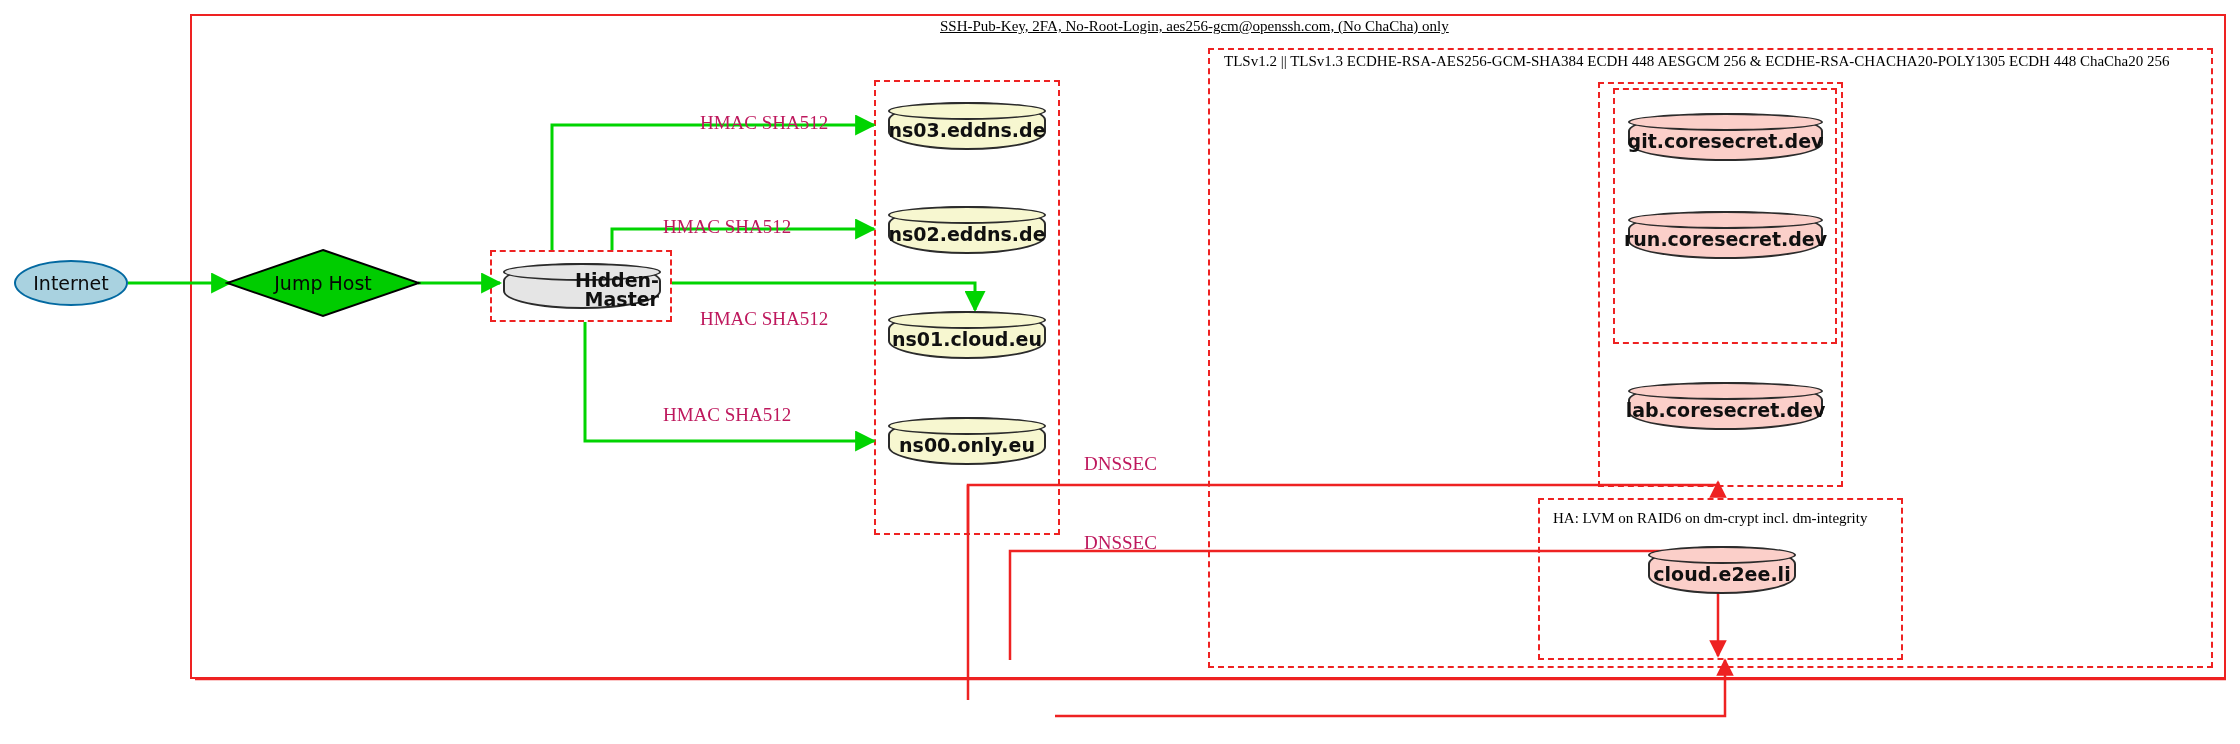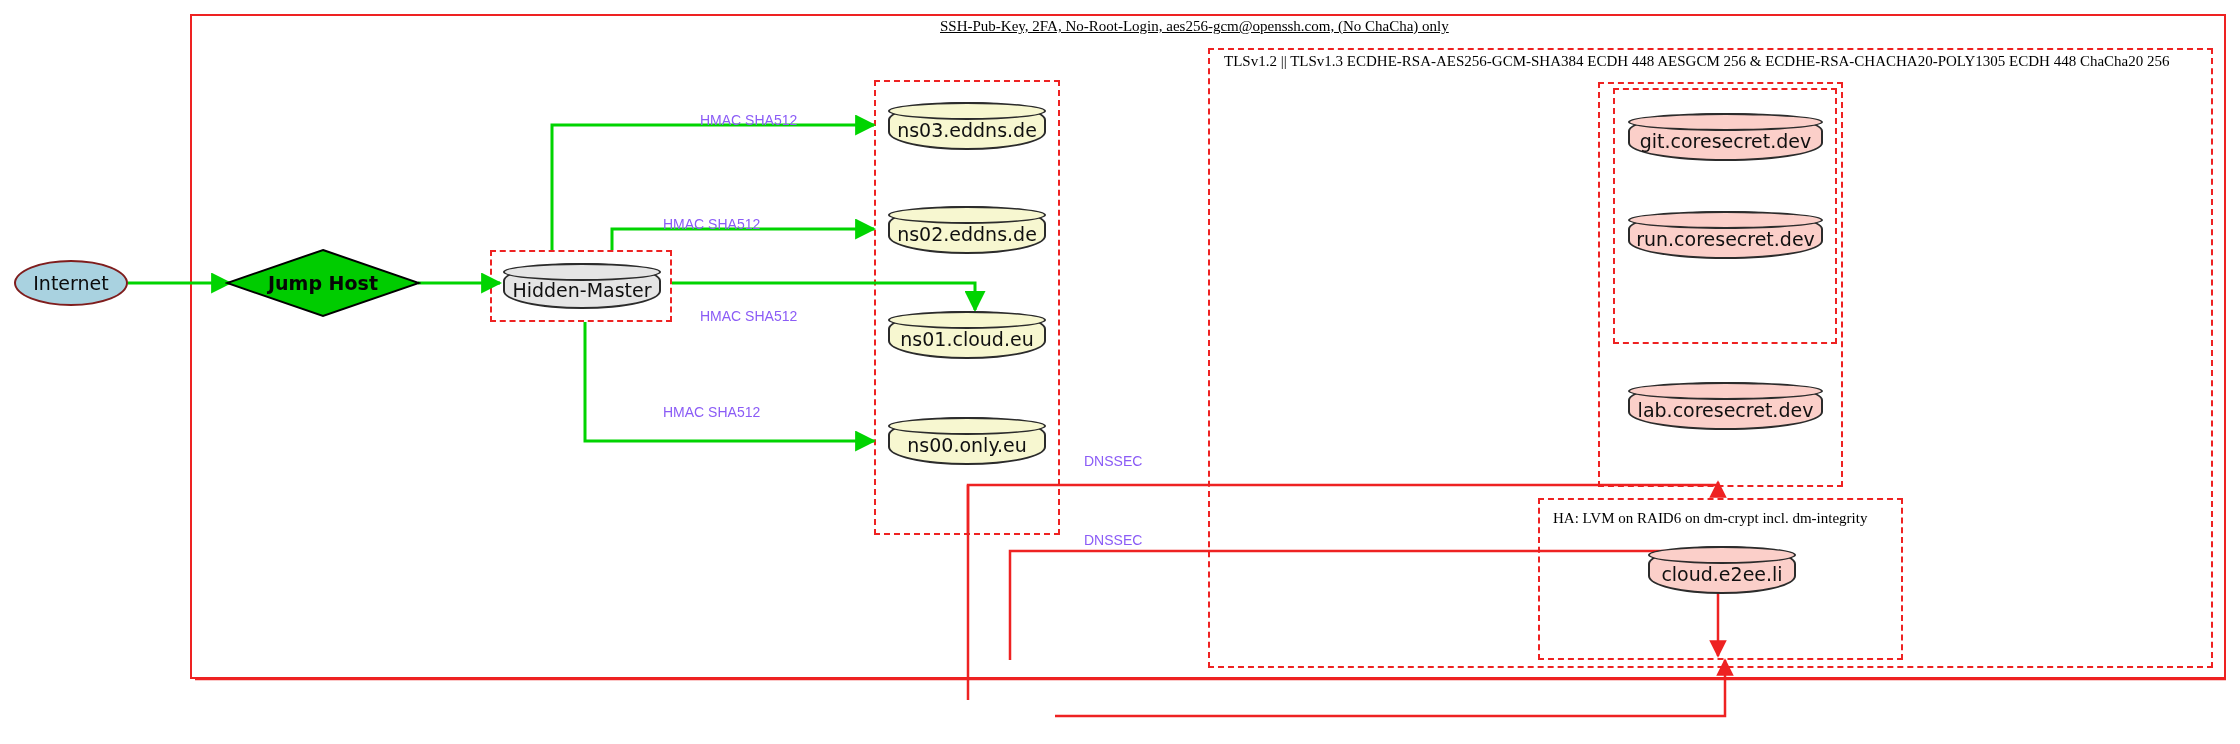--- a/index.html
+++ b/index.html
@@ -52,21 +52,22 @@
     position: absolute;
     box-sizing: border-box;
     border: 2px solid #2b2b2b;
     border-radius: 50% / 18px;
     display: flex;
     align-items: center;
     justify-content: center;
     font-family: "DejaVu Sans", sans-serif;
     font-size: 19px;
     color: #101010;
-    text-align: center;
+    text-align: right;
+    font-weight: bold;
   }
   .cyl::before {
     content: "";
     position: absolute;
     left: -2px;
     right: -2px;
     top: -2px;
     height: 18px;
     border: 2px solid #2b2b2b;
     border-radius: 50%;
@@ -79,51 +80,50 @@
     padding-top: 8px;
     line-height: 1;
   }
   .cyl.yellow { background: #f7f7d0; }
   .cyl.pink   { background: #fbcfc9; }
   .cyl.lav    { background: #e5e5e5; }
 
   .ellipse {
     position: absolute;
     box-sizing: border-box;
-    border: 2px solid #7f1d1d;
+    border: 2px solid #0369a1;
     border-radius: 50%;
     background: #a9d2e0;
     display: flex;
     align-items: center;
     justify-content: center;
     font-family: "DejaVu Sans", sans-serif;
     font-size: 19px;
     color: #0b0b0b;
   }
   .diamond-wrap {
     position: absolute;
     display: flex;
     align-items: center;
     justify-content: center;
-    font-weight: bold;
   }
   .diamond-wrap .dia-label {
     position: relative;
     z-index: 3;
     font-family: "DejaVu Sans", sans-serif;
     font-size: 19px;
     color: #060606;
     white-space: nowrap;
   }
   
   .edge-label {
     position: absolute;
-    font-family: Liberation Sans, sans-serif;
-    font-size: 14px;
-    color: #8b5cf6;
+    font-family: Liberation Serif, serif;
+    font-size: 19px;
+    color: #be185d;
     white-space: nowrap;
   }
 </style>
 </head>
 <body>
 
 <div id="canvas">
 
   <div class="cluster-solid" style="left:190px; top:14px; width:2036px; height:665px;"></div>
   <div class="cluster-label" style="left:940px; top:18px;text-decoration:underline;">SSH-Pub-Key, 2FA, No-Root-Login, aes256-gcm@openssh.com, (No ChaCha) only</div>

